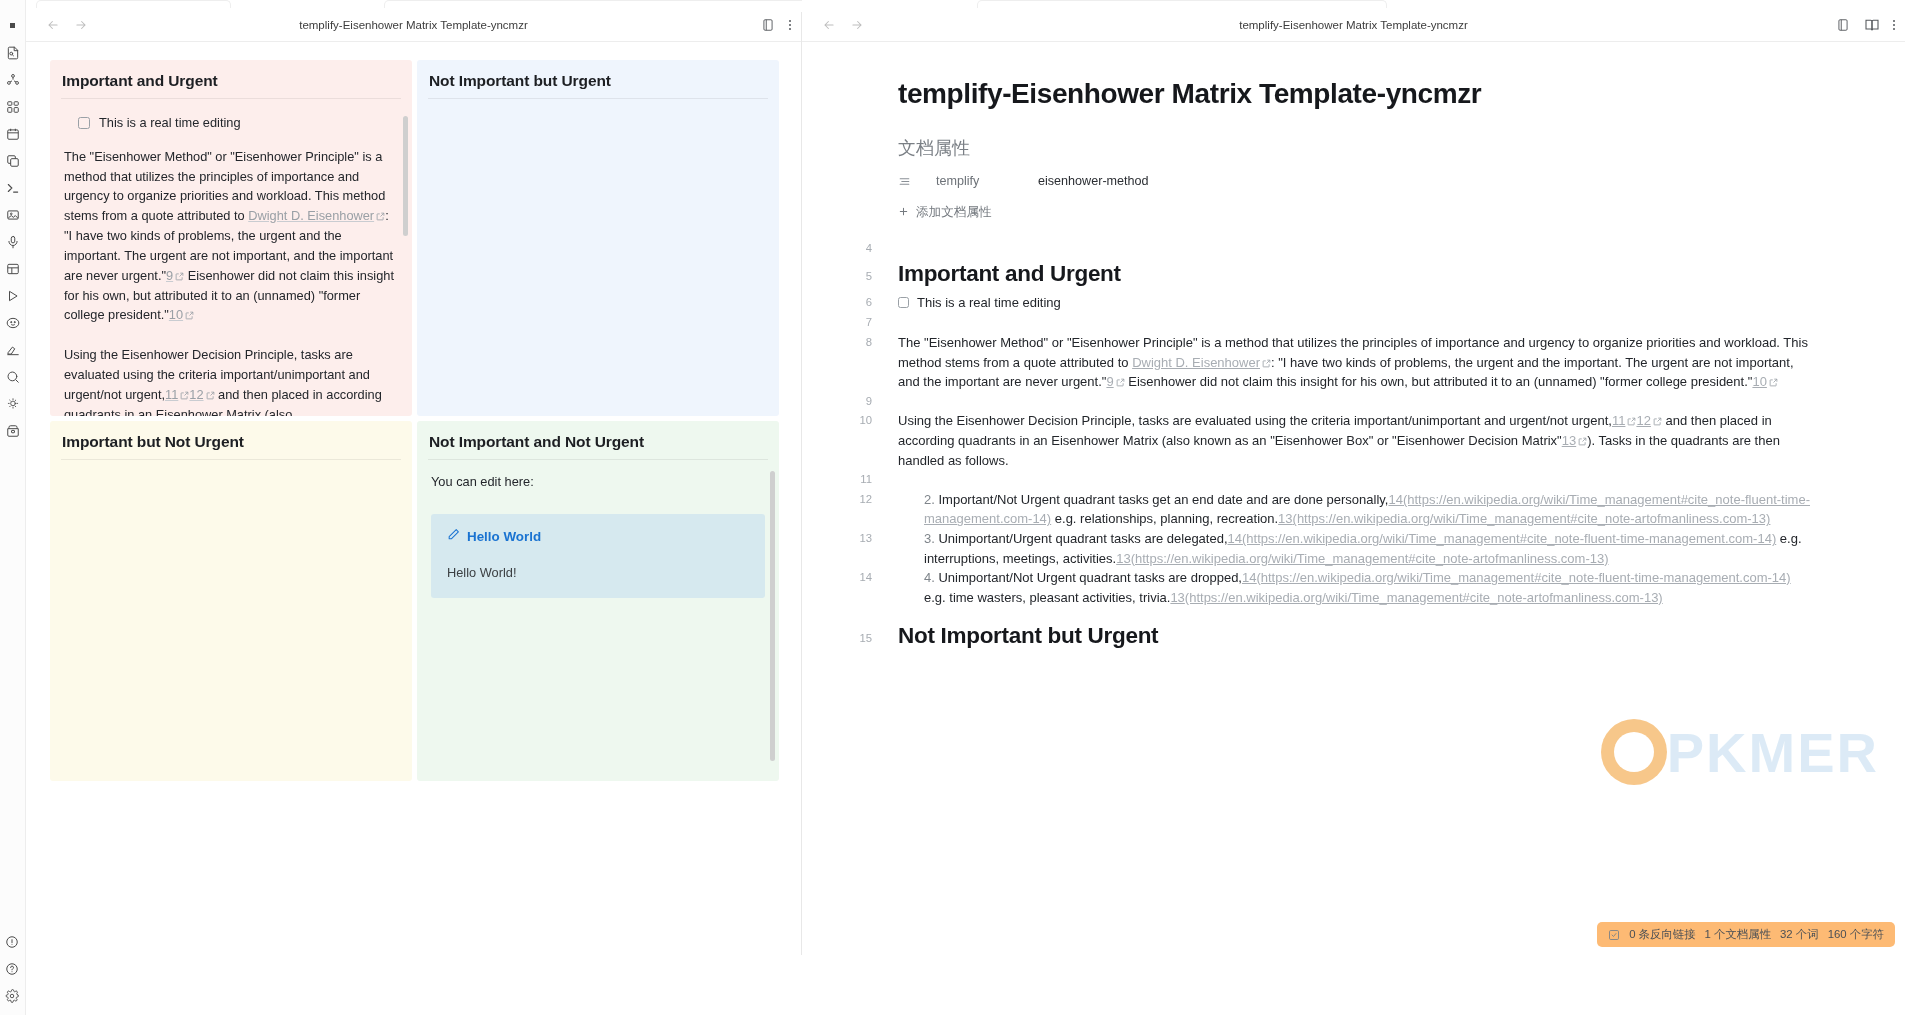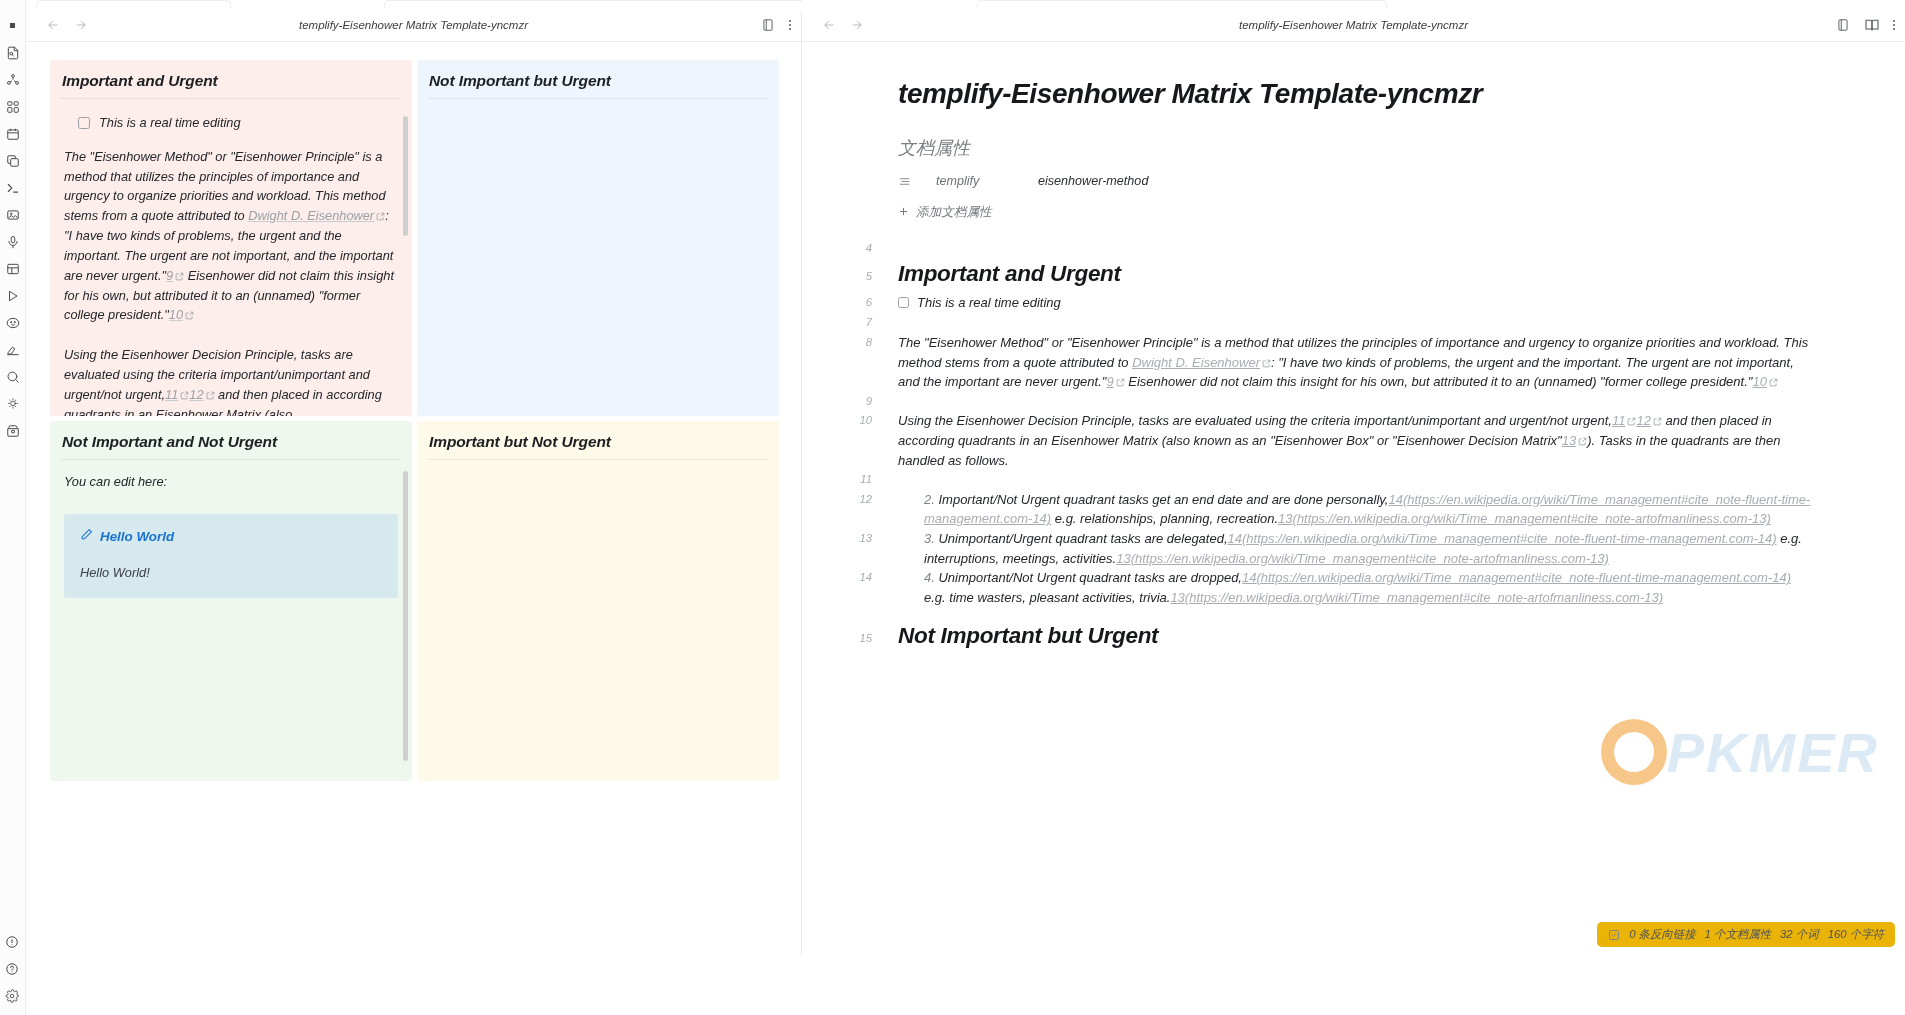--- a/index.html
+++ b/index.html
@@ -20,21 +20,21 @@
   }
   .rail-icon {
     width: 24px; height: 27px;
     display: flex; align-items: center; justify-content: center;
     color: #4a4a4a; cursor: pointer;
   }
   .rail-icon svg { display:block; }
   .rail-bottom { position: absolute; bottom: 6px; left: 0; width: 26px; }
 
   
-  .pane { height: 955px; display: flex; flex-direction: column; background: #fff; position: relative; font-style: italic; }
+  .pane { height: 955px; display: flex; flex-direction: column; background: #fff; position: relative; }
   .pane-left  { width: 776px; flex: 0 0 776px; border-right: 1px solid #e8e8e8; }
   .pane-right { width: 1103px; flex: 0 0 1103px; }
 
   
   .tabstrip { height: 8px; position: relative; background: #fff; }
   .tab-ghost {
     position: absolute; top: 0; height: 12px;
     background: #ffffff; border: 1px solid #eeeeee; border-bottom: none;
     border-radius: 5px 5px 0 0;
   }
@@ -144,21 +144,21 @@
     opacity: 0.72; pointer-events: none;
   }
   .wm-ring { width: 66px; height: 66px; border-radius: 50%; background: #f5b25e; position: relative; }
   .wm-ring::after { content: ""; position: absolute; left: 13px; top: 13px; width: 40px; height: 40px; border-radius: 50%; background: #fff; }
   .wm-text { font-size: 56px; font-weight: bold; color: #cfe3f3; letter-spacing: 2px; }
 
   
   .statusbar {
     position: absolute; right: 10px; bottom: 8px;
     display: flex; align-items: center; gap: 9px;
-    background: #eab308; border-radius: 5px; padding: 5px 11px;
+    background: #fdba74; border-radius: 5px; padding: 5px 11px;
     font-size: 11.4px; color: #4c5055;
   }
   .statusbar .sb-icon { color: #7c8187; display: flex; align-items: center; }
   .sb-item { white-space: nowrap; }
 </style>
 </head>
 <body>
 
 <div class="app">
 
@@ -351,46 +351,46 @@
                     <path d="M14 3h7v7M21 3l-9 9M19 14v6a1 1 0 0 1-1 1H4a1 1 0 0 1-1-1V6a1 1 0 0 1 1-1h6"></path>
                   </svg></span><span> and then placed in according quadrants in an Eisenhower Matrix (also</span>
             </div>
           </div>
           <div class="vscroll" style="top:56px; height:120px;"></div>
         </div>
 
         <div class="quad q-blue">
           <div class="quad-head">Not Important but Urgent</div>
           <div class="quad-rule"></div>
+        </div>
+
+        <div class="quad q-yellow">
+          <div class="quad-head">Important but Not Urgent</div>
+          <div class="quad-rule"></div>
+          <div class="quad-body"></div>
         </div>
 
         <div class="quad q-green">
           <div class="quad-head">Not Important and Not Urgent</div>
           <div class="quad-rule"></div>
           <div class="quad-body">
             <div>You can edit here:</div>
             <div class="hw-card">
               <div class="hw-title">
                 <span><svg width="13" height="13" viewBox="0 0 24 24" fill="none" stroke="currentColor" stroke-width="1.9" stroke-linecap="round" stroke-linejoin="round">
                       <path d="M17 3l4 4L8 20H4v-4z"></path>
                     </svg></span>
                 <span>Hello World</span>
               </div>
               <div class="hw-body">Hello World!</div>
             </div>
           </div>
           <div class="vscroll" style="top:50px; height:290px;"></div>
         </div>
 
-        <div class="quad q-yellow">
-          <div class="quad-head">Important but Not Urgent</div>
-          <div class="quad-rule"></div>
-          <div class="quad-body"></div>
-        </div>
-
       </div>
     </div>
   </div>
 
   <div class="pane pane-right">
     <div class="tabstrip">
       <div class="tab-ghost" style="left:175px; width:410px;"></div>
     </div>
 
     <div class="titlebar">

